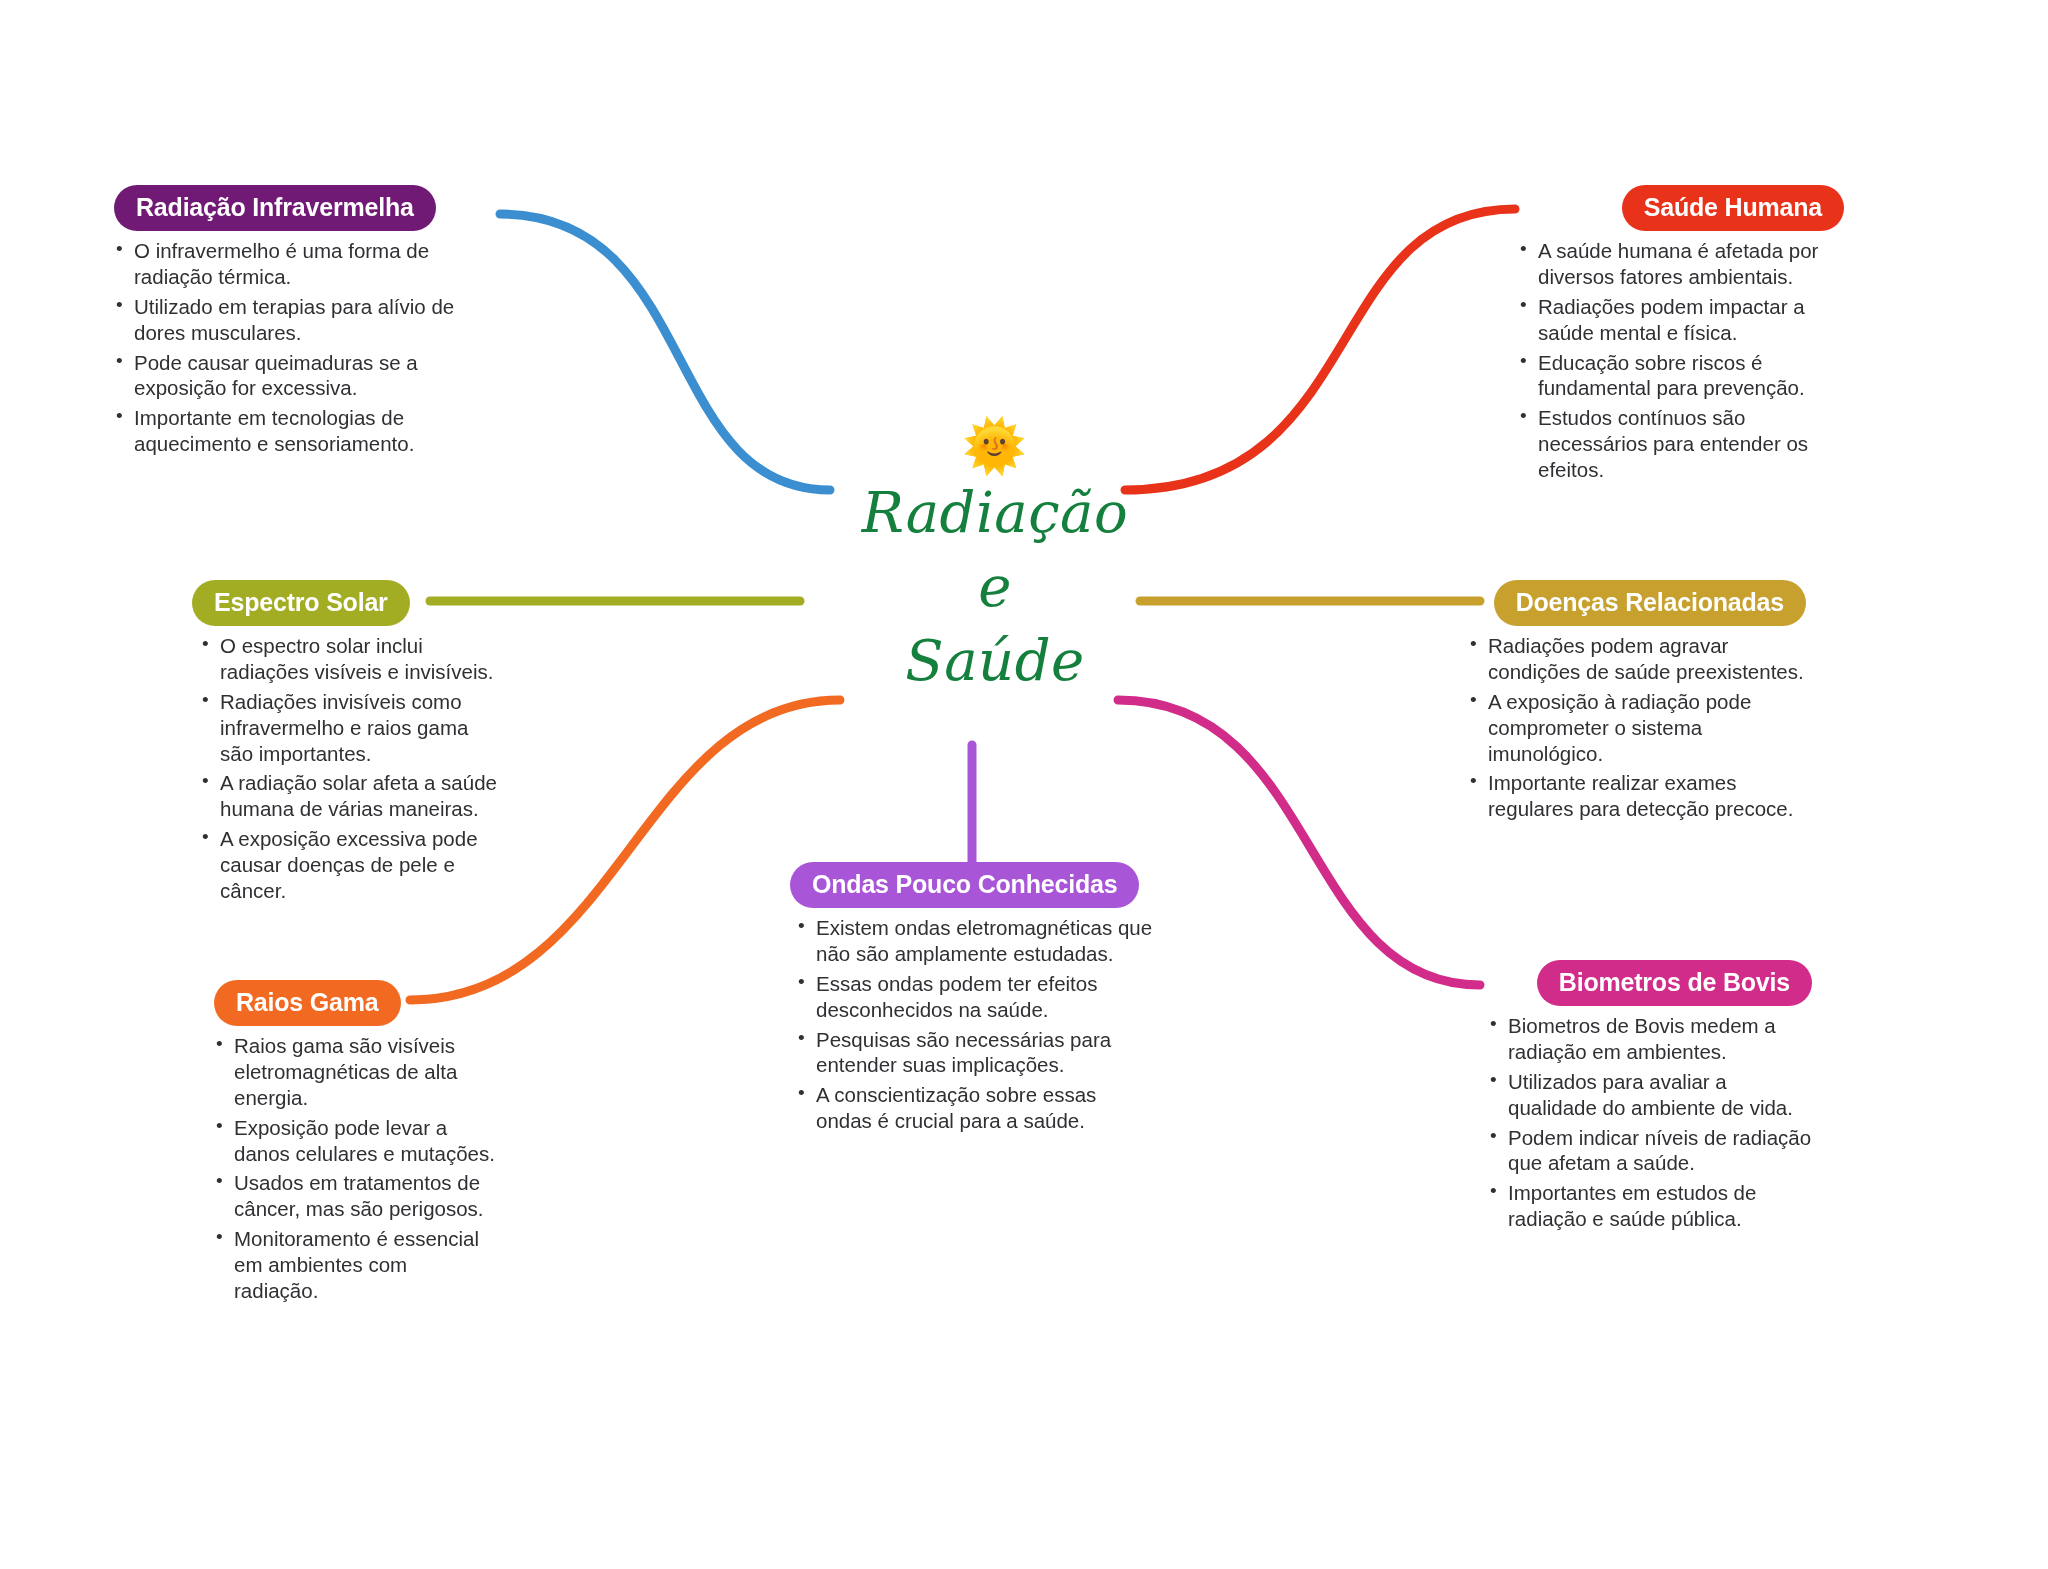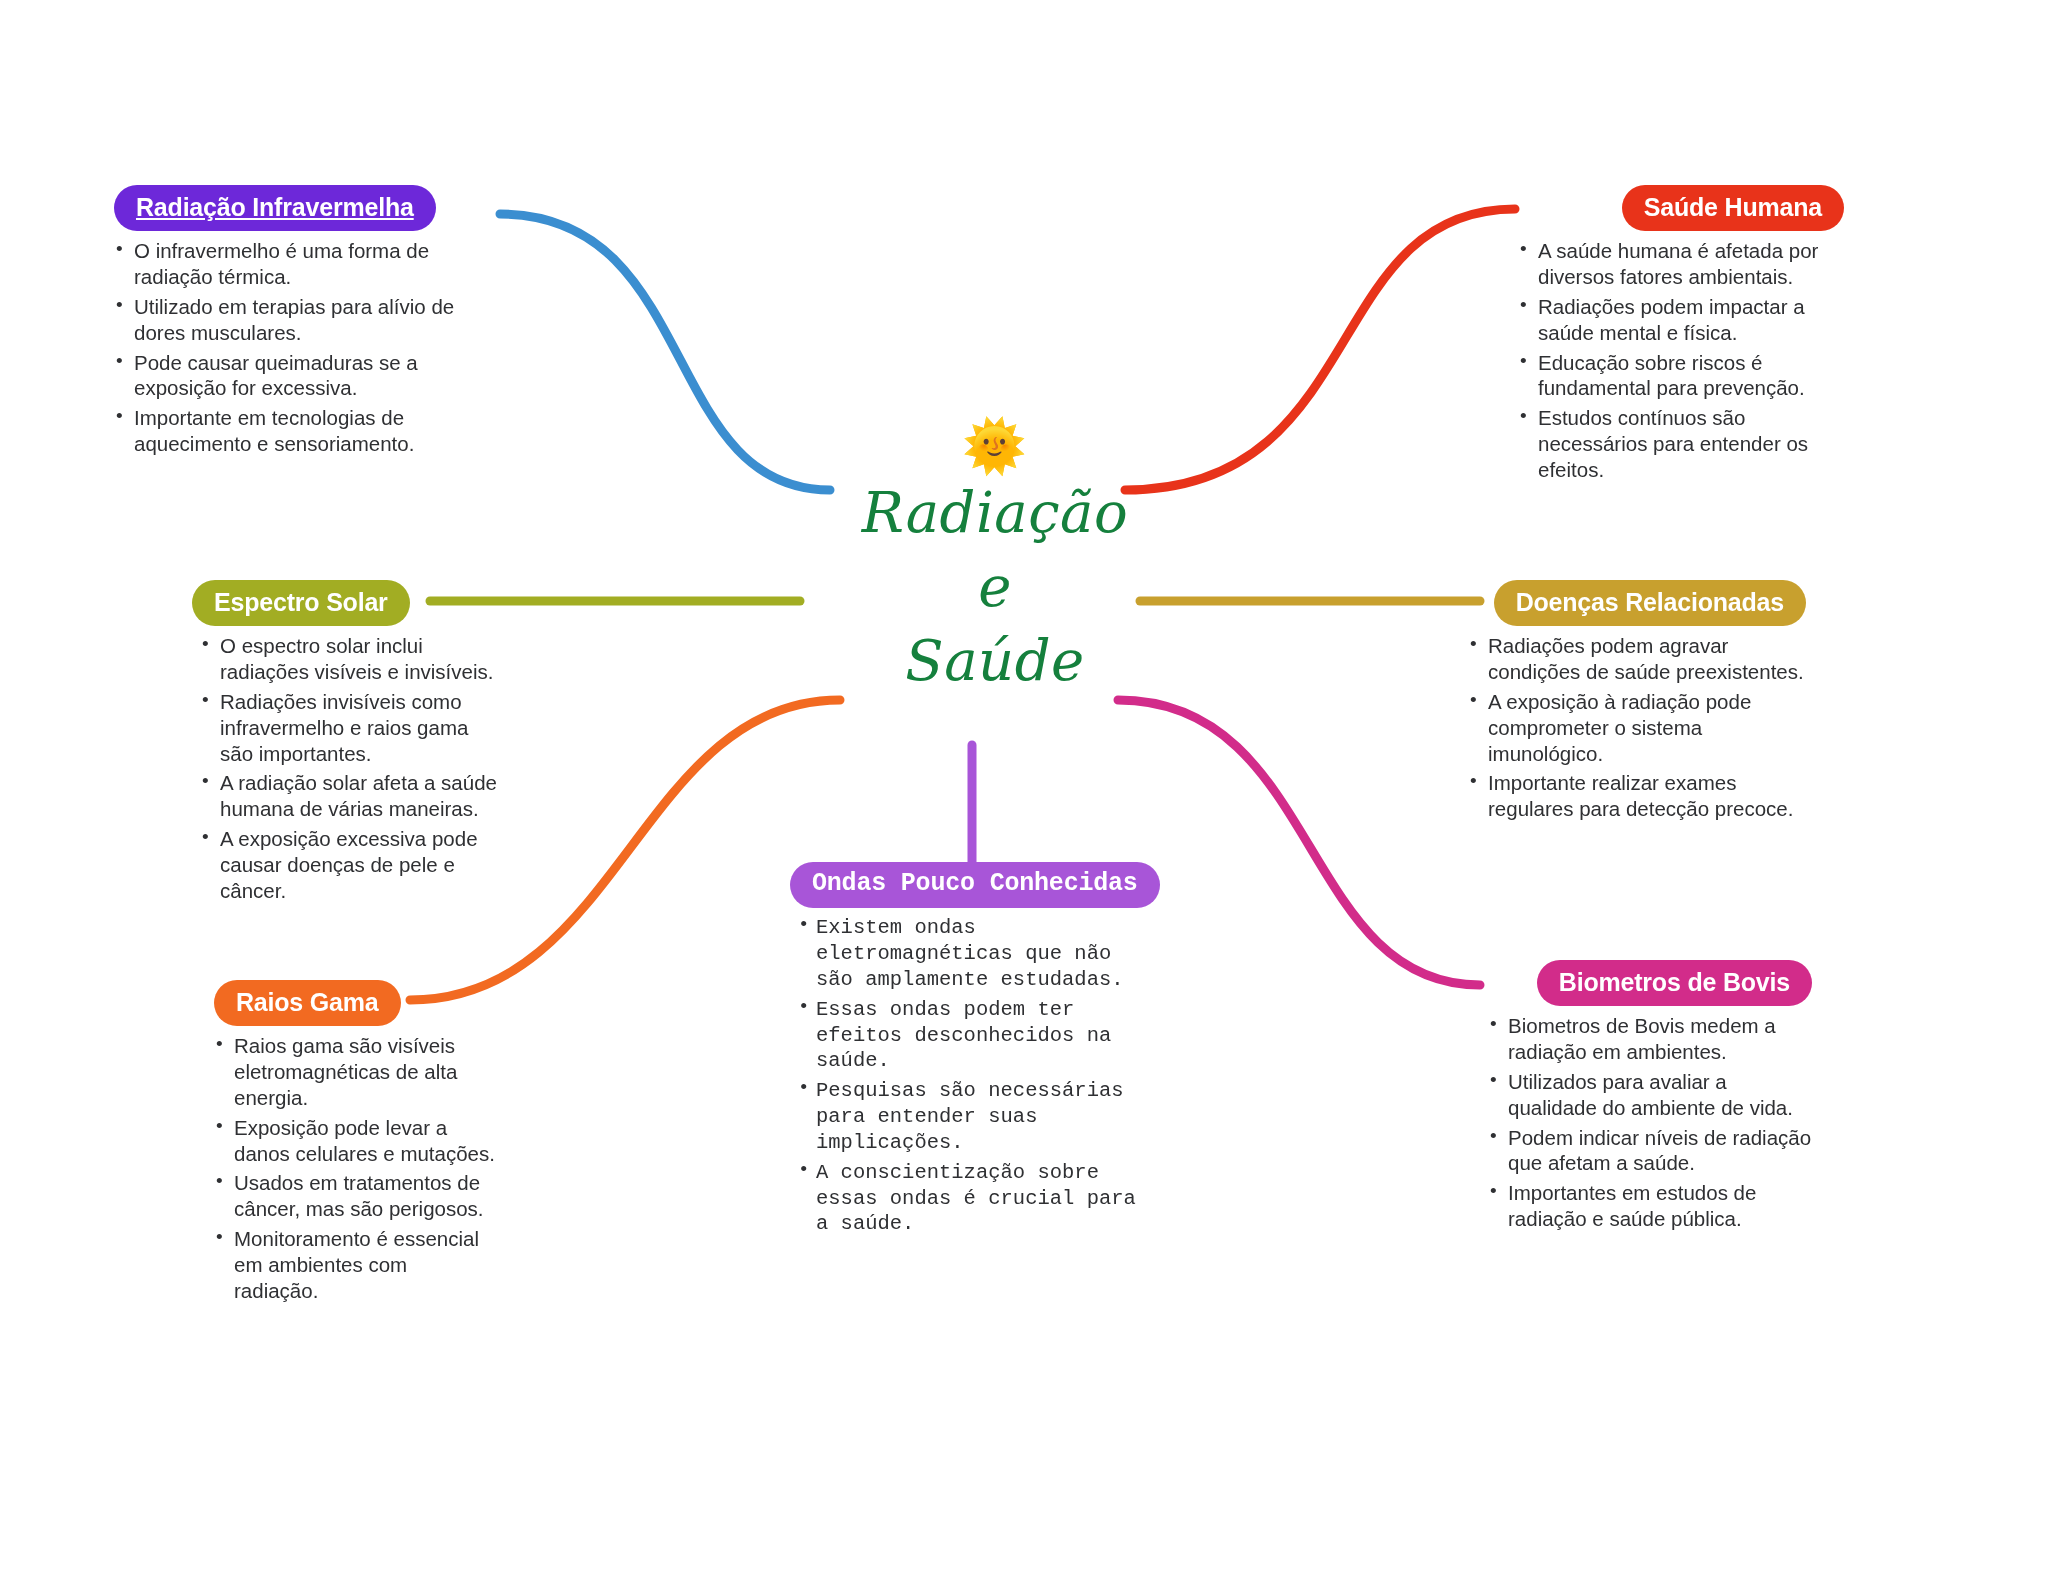--- a/index.html
+++ b/index.html
@@ -100,21 +100,21 @@
     color: #2f3033;
   }
 
   
   #node-infravermelha { left: 96px;  top: 185px;  width: 372px; }
   #node-espectro      { left: 182px; top: 580px;  width: 320px; }
   #node-raiosgama     { left: 196px; top: 980px;  width: 300px; }
   #node-saude         { left: 1500px; top: 185px; width: 350px; }
   #node-doencas       { left: 1450px; top: 580px; width: 360px; }
   #node-biometros     { left: 1470px; top: 960px; width: 350px; }
-  #node-ondas         { left: 778px; top: 862px;  width: 378px; font-family: Liberation Mono, monospace; }
+  #node-ondas         { left: 778px; top: 862px;  width: 378px; }
 
   
   #node-infravermelha .pill { margin-left: 18px; }
   #node-espectro .pill      { margin-left: 10px; }
   #node-raiosgama .pill     { margin-left: 18px; }
   #node-ondas .pill         { margin-left: 12px; }
   #node-saude .pill         { margin-right: 6px; }
   #node-doencas .pill       { margin-right: 4px; }
   #node-biometros .pill     { margin-right: 8px; }
 </style>
@@ -138,21 +138,21 @@
   <div class="hub">
     <span class="hub-icon">🌞</span>
     <div class="hub-title">
       <span class="ln">Radiação</span>
       <span class="ln">e</span>
       <span class="ln">Saúde</span>
     </div>
   </div>
 
   <div class="node" id="node-infravermelha">
-    <span class="pill" style="background-color: #6d28d9; text-decoration: underline;">Radiação Infravermelha</span>
+    <span class="pill" style="background-color: #701a75;">Radiação Infravermelha</span>
     <ul class="bullets">
       <li>O infravermelho é uma forma de radiação térmica.</li>
       <li>Utilizado em terapias para alívio de dores musculares.</li>
       <li>Pode causar queimaduras se a exposição for excessiva.</li>
       <li>Importante em tecnologias de aquecimento e sensoriamento.</li>
     </ul>
   </div>
 
   <div class="node" id="node-espectro">
     <span class="pill" style="background-color: rgb(162, 173, 35);">Espectro Solar</span>

